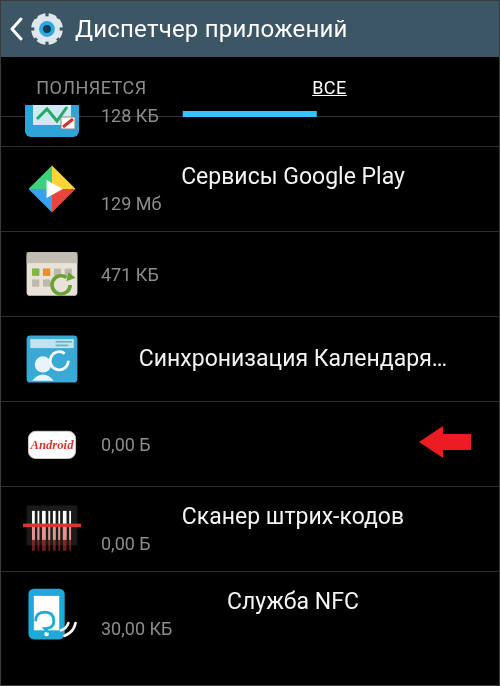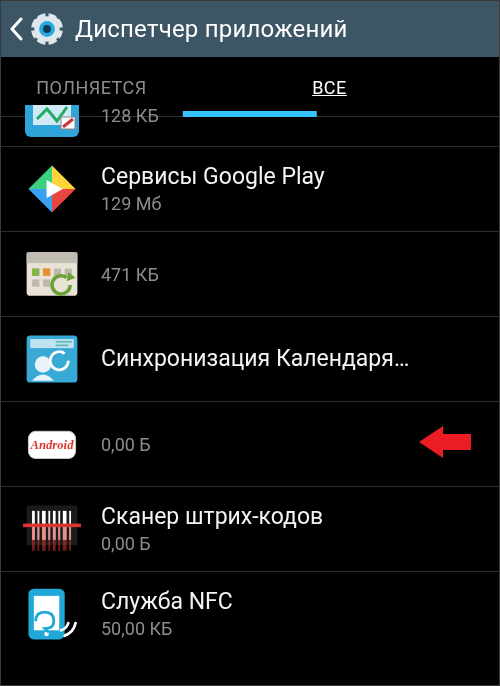--- a/index.html
+++ b/index.html
@@ -132,20 +132,21 @@
     flex: 1 1 auto;
     min-width: 0;
   }
   .app-name {
     color: #f4f4f4;
     font-size: 23px;
     line-height: 28px;
     white-space: nowrap;
     overflow: hidden;
     text-overflow: ellipsis;
+    text-align: center;
   }
   .app-size {
     color: #8d8d8d;
     font-size: 18px;
     line-height: 22px;
     margin-top: 2px;
   }
 
   
   .red-arrow {
@@ -331,18 +332,18 @@
           <rect x="6" y="4" width="40" height="56" rx="6" fill="#1fa8d8"></rect>
           <rect x="12" y="12" width="28" height="38" fill="#ffffff"></rect>
           <circle cx="26" cy="54" r="2.5" fill="#ffffff"></circle>
           <path d="M42 50 q6 -2 8 -8" fill="none" stroke="#ffffff" stroke-width="3" stroke-linecap="round"></path>
           <path d="M46 56 q10 -4 12 -14" fill="none" stroke="#ffffff" stroke-width="3" stroke-linecap="round"></path>
           <path d="M14 40 q0 -10 10 -10 q10 0 10 10 q0 8 -10 8 l4 4" fill="none" stroke="#1fa8d8" stroke-width="3"></path>
         </svg>
       </div>
       <div class="app-text">
         <div class="app-name">Служба NFC</div>
-        <div class="app-size">50,00 КБ</div>
+        <div class="app-size">30,00 КБ</div>
       </div>
     </div>
 
   </div>
 </div>
 
 </body></html>

